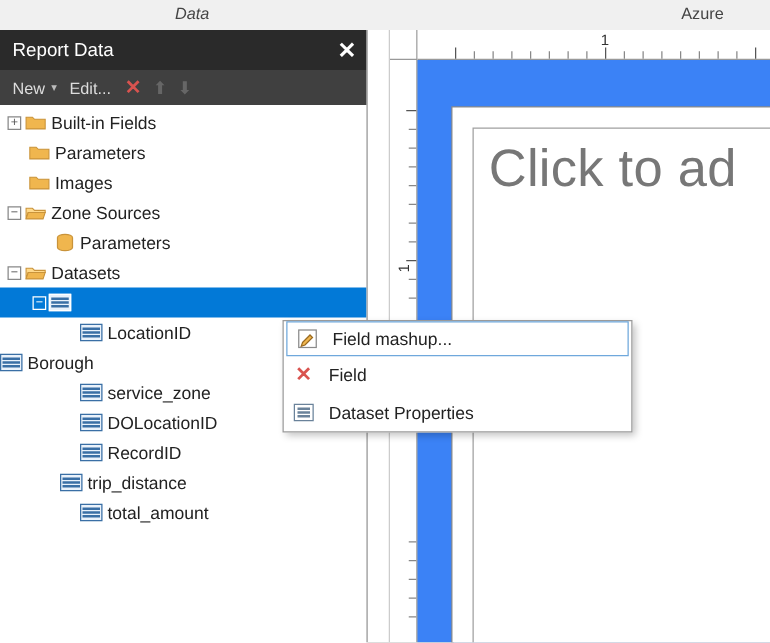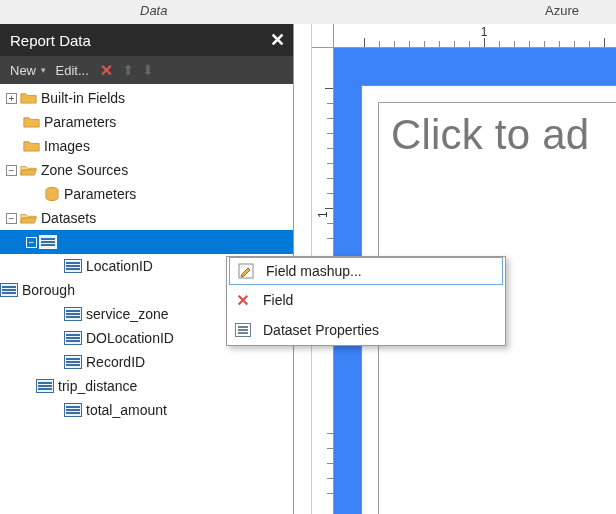--- a/index.html
+++ b/index.html
@@ -172,21 +172,21 @@
           <span>service_zone</span>
         </div>
       <div class="node" style="padding-left:64px">
           <span class="ds-icon"></span>
           <span>DOLocationID</span>
         </div>
       <div class="node" style="padding-left:64px">
           <span class="ds-icon"></span>
           <span>RecordID</span>
         </div>
-      <div class="node" style="padding-left:36px">
+      <div class="node" style="padding-left:48px">
           <span class="ds-icon"></span>
           <span>trip_distance</span>
         </div>
       <div class="node" style="padding-left:64px">
           <span class="ds-icon"></span>
           <span>total_amount</span>
         </div>
     </div>
   </div>
 

